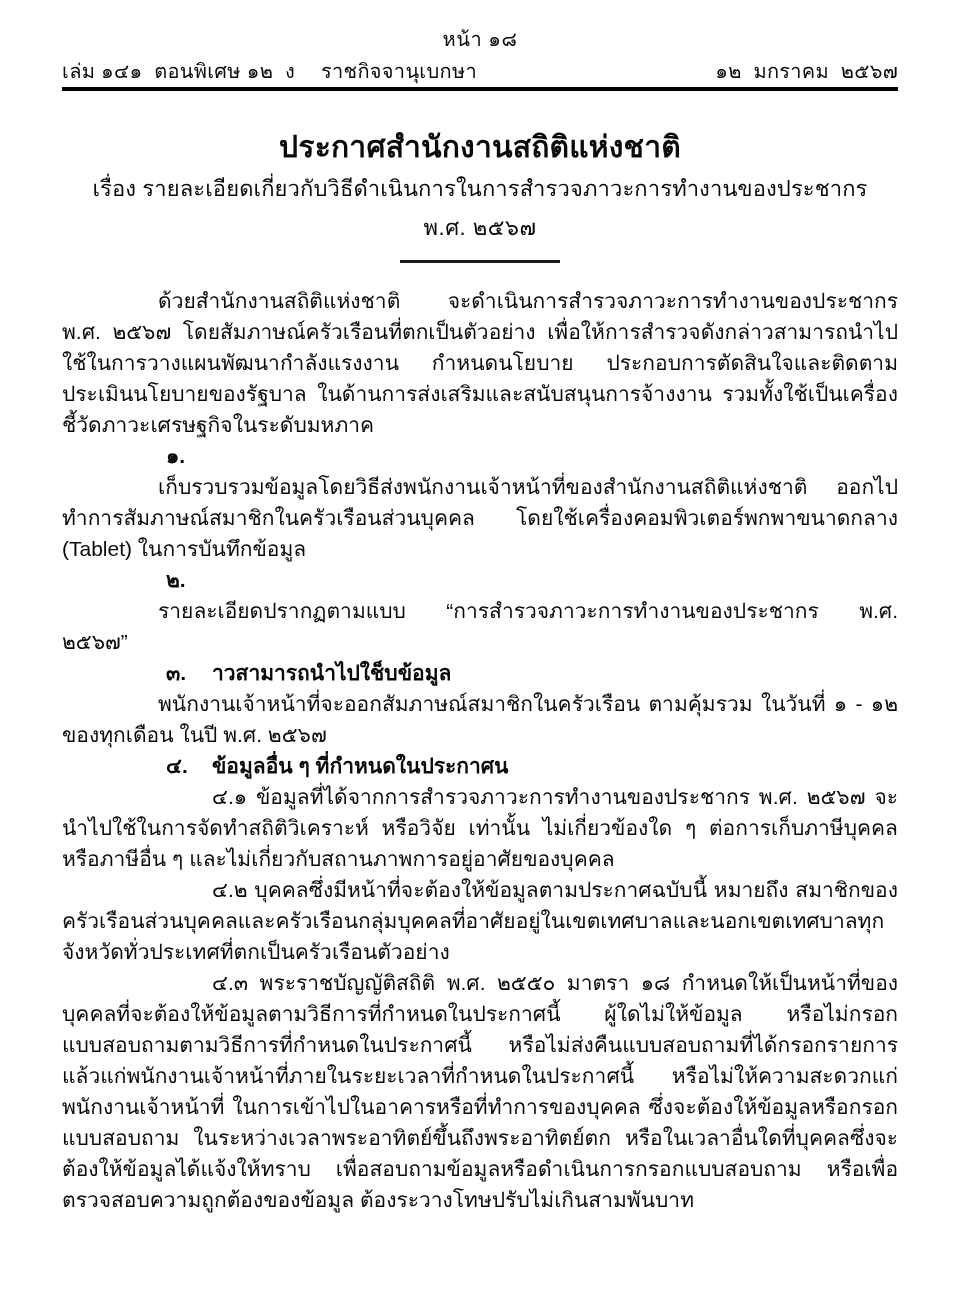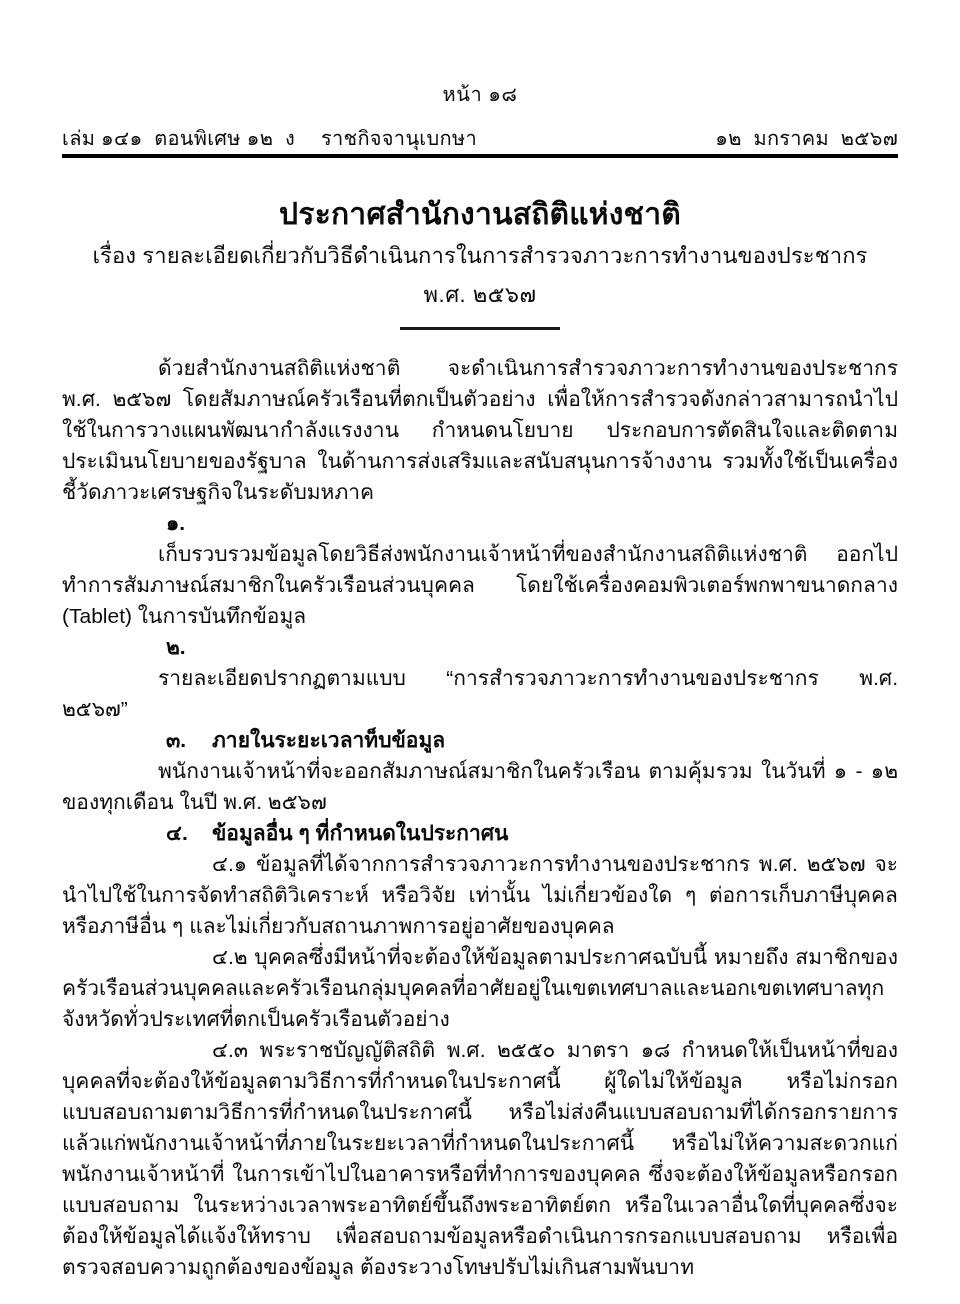--- a/index.html
+++ b/index.html
@@ -21,53 +21,52 @@
     position: relative;
     width: 960px;
     height: 1304px;
     box-sizing: border-box;
     padding: 0 62px;
   }
 
   
   .masthead {
     position: relative;
-    padding-top: 82px;
+    padding-top: 27px;
   }
   .masthead-page {
     text-align: center;
     font-size: 20px;
     line-height: 1.2;
     letter-spacing: 0.5px;
     white-space: pre;
   }
   .masthead-row {
     display: flex;
-    align-items: flex-end;
+    align-items: flex-start;
     justify-content: space-between;
     margin-top: 8px;
     font-size: 20px;
     line-height: 1.2;
     white-space: pre;
   }
   .masthead-left {
     flex: 0 0 auto;
     letter-spacing: 0.3px;
   }
   .masthead-center {
     flex: 1 1 auto;
     text-align: left;
     padding-left: 26px;
     letter-spacing: 0.3px;
   }
   .masthead-right {
     flex: 0 0 auto;
     text-align: right;
     letter-spacing: 0.3px;
-    margin-top: 12px;
   }
   .masthead-rule {
     margin-top: 4px;
     height: 4px;
     background: #000000;
     width: 100%;
   }
 
   
   .title-block {
@@ -170,21 +169,21 @@
     </div>
     <p class="para">เก็บรวบรวมข้อมูลโดยวิธีส่งพนักงานเจ้าหน้าที่ของสำนักงานสถิติแห่งชาติ ออกไปทำการสัมภาษณ์สมาชิกในครัวเรือนส่วนบุคคล  โดยใช้เครื่องคอมพิวเตอร์พกพาขนาดกลาง (Tablet) ในการบันทึกข้อมูล</p>
 
     <div class="section-heading">
       <span class="section-num">๒.</span>
     </div>
     <p class="para">รายละเอียดปรากฏตามแบบ “การสำรวจภาวะการทำงานของประชากร พ.ศ. ๒๕๖๗”</p>
 
     <div class="section-heading">
       <span class="section-num">๓.</span>
-      <span class="section-title">ภายในระยะเวลาท็บข้อมูล</span>
+      <span class="section-title">าวสามารถนำไปใช็บข้อมูล</span>
     </div>
     <p class="para">พนักงานเจ้าหน้าที่จะออกสัมภาษณ์สมาชิกในครัวเรือน ตามคุ้มรวม  ในวันที่ ๑ - ๑๒ ของทุกเดือน  ในปี พ.ศ. ๒๕๖๗</p>
 
     <div class="section-heading">
       <span class="section-num">๔.</span>
       <span class="section-title">ข้อมูลอื่น ๆ  ที่กำหนดในประกาศน</span>
     </div>
 
     <p class="sub-para">๔.๑  ข้อมูลที่ได้จากการสำรวจภาวะการทำงานของประชากร พ.ศ. ๒๕๖๗ จะนำไปใช้ในการจัดทำสถิติวิเคราะห์ หรือวิจัย เท่านั้น ไม่เกี่ยวข้องใด ๆ ต่อการเก็บภาษีบุคคล หรือภาษีอื่น ๆ และไม่เกี่ยวกับสถานภาพการอยู่อาศัยของบุคคล</p>
 

